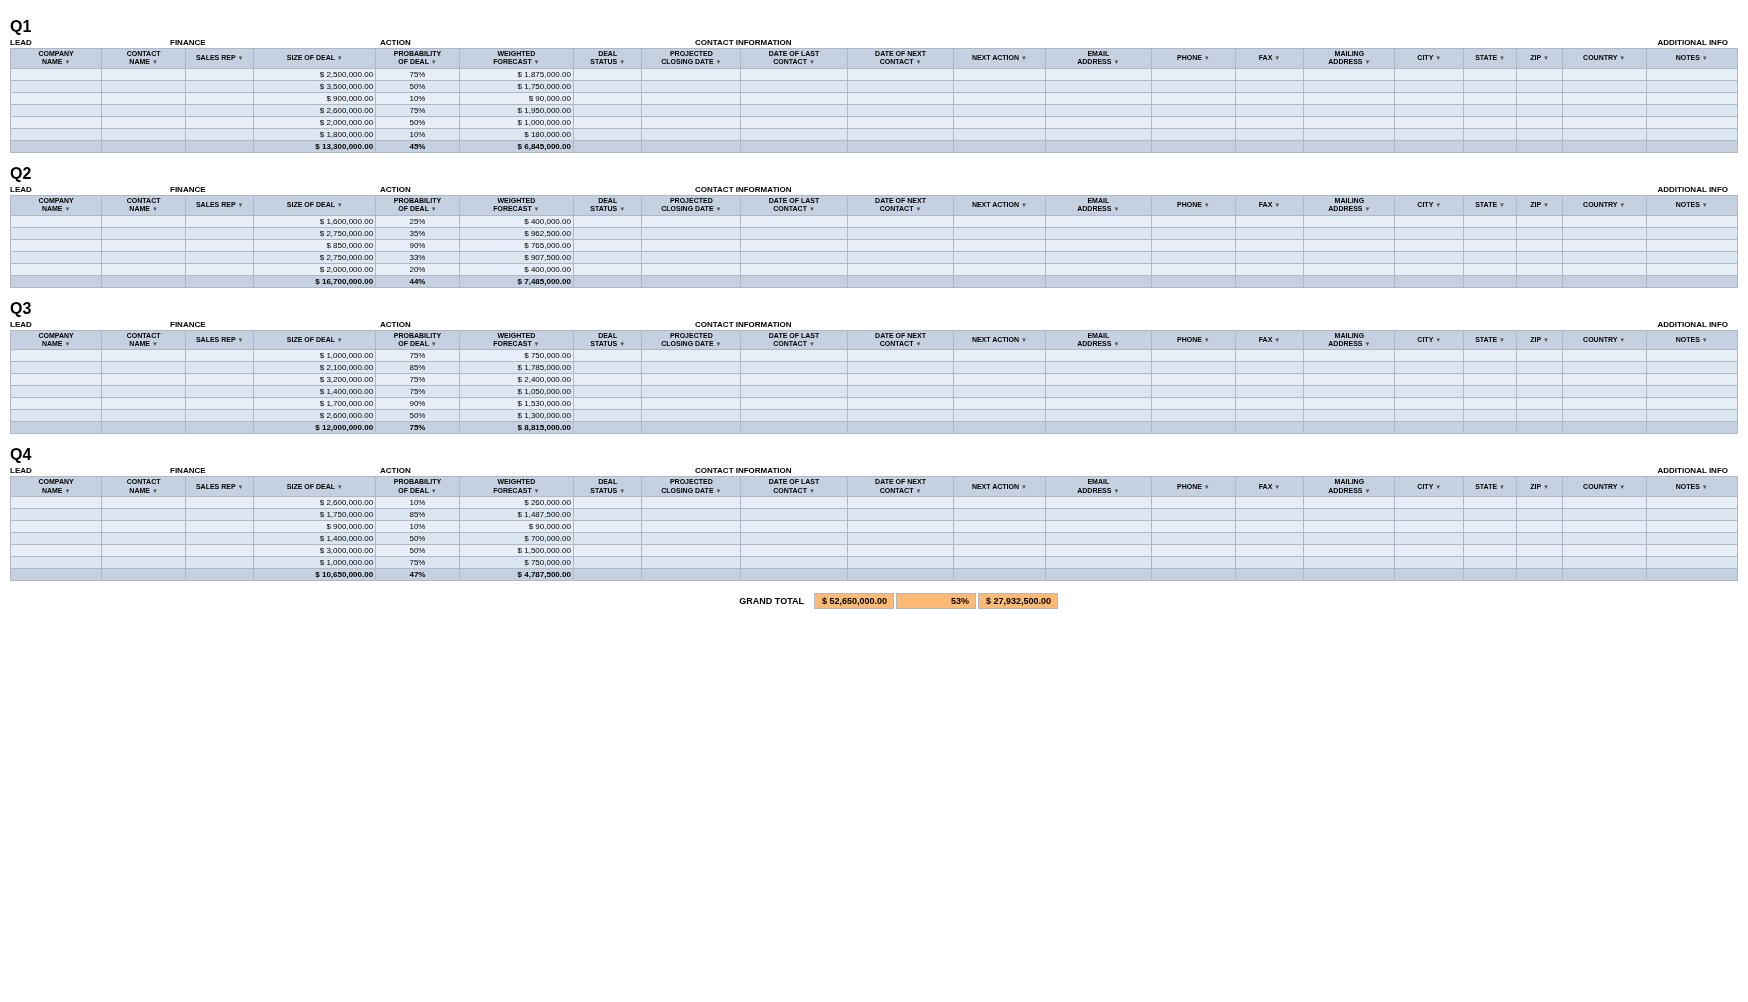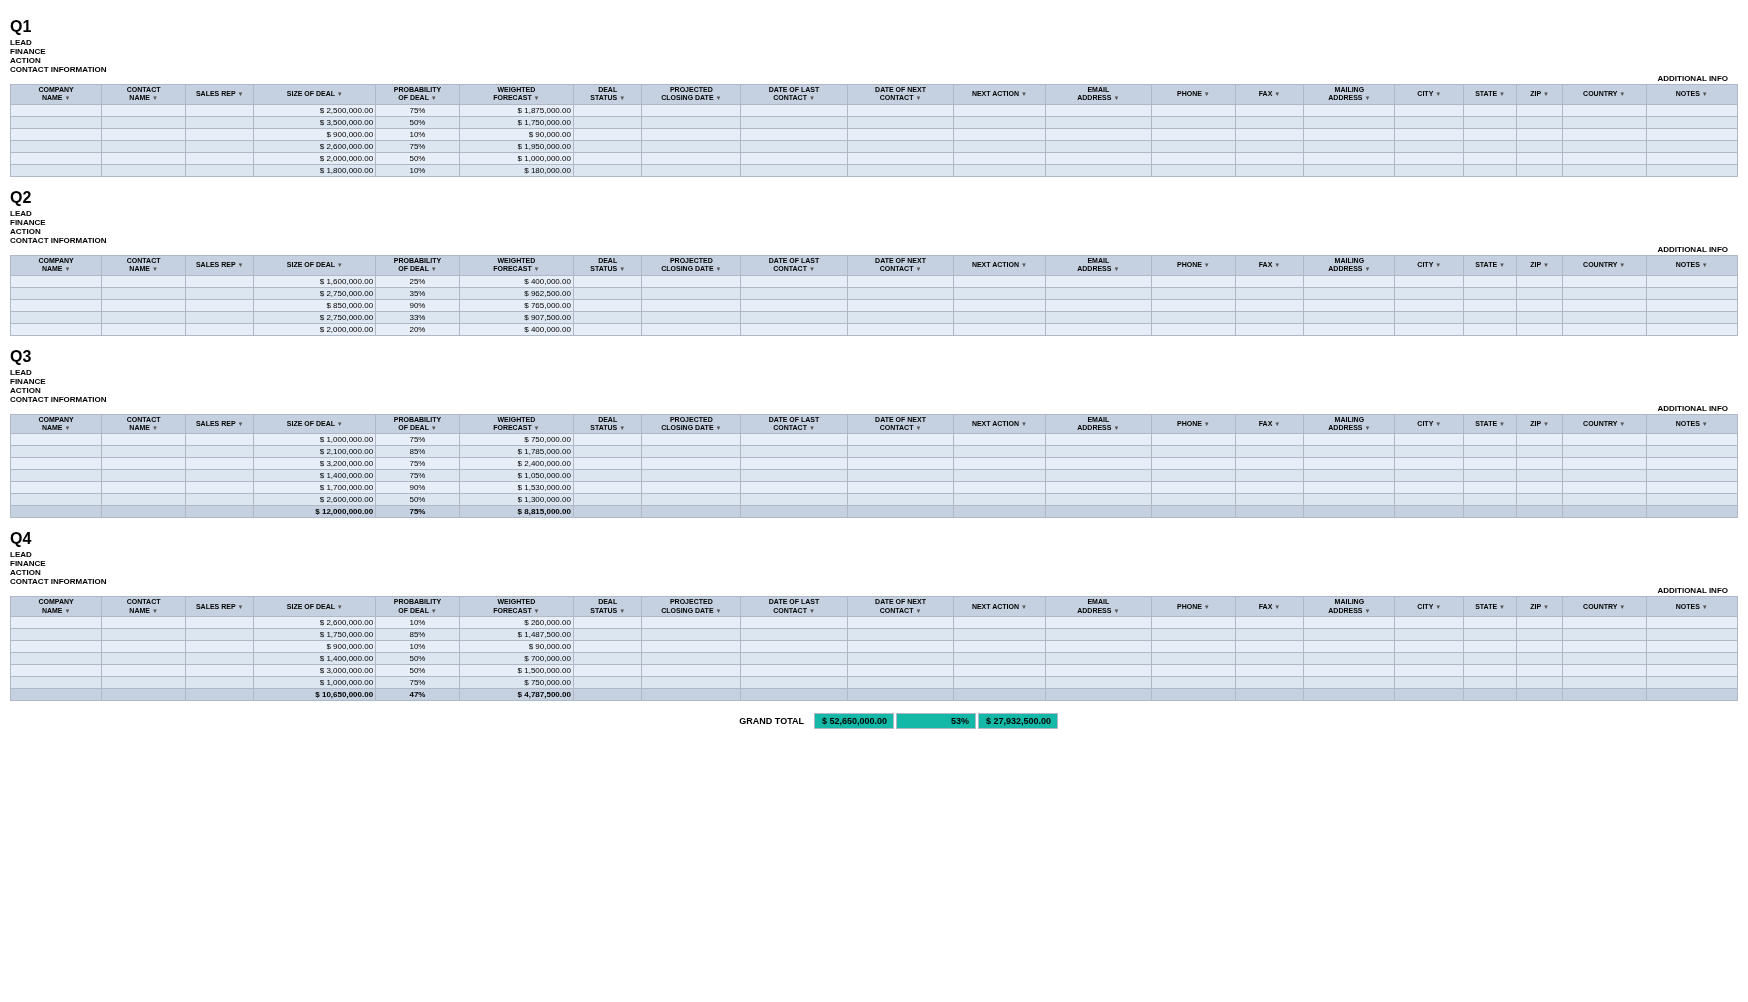--- a/index.html
+++ b/index.html
@@ -80,21 +80,21 @@
       width: 120px;
       text-align: right;
       padding-right: 6px;
     }
     .grand-total-values {
       display: flex;
       gap: 2px;
     }
     .grand-total-cell {
       border: 1px solid #b0b8c8;
-      background: #14b8a6;
+      background: #fdba74;
       padding: 2px 6px;
       font-size: 9px;
       font-weight: bold;
       min-width: 80px;
       text-align: right;
     }
 
     
     .col-company { width: 60px; }
     .col-contact { width: 55px; }
@@ -115,21 +115,20 @@
     .col-state { width: 35px; }
     .col-zip { width: 30px; }
     .col-country { width: 55px; }
     .col-notes { width: 60px; }
 
     .section-labels-row {
       display: flex;
       font-size: 8px;
       font-weight: bold;
       margin-bottom: 1px;
-      flex-direction: column;
     }
     .lead-label { width: 160px; }
     .finance-label { width: 210px; }
     .action-label { width: 315px; }
     .contact-label { width: 630px; }
     .addinfo-label { flex: 1; text-align: right; padding-right: 10px; }
   </style>
 </head>
 <body>
 
@@ -303,20 +302,42 @@
       <td class="col-phone"></td>
       <td class="col-fax"></td>
       <td class="col-mailing"></td>
       <td class="col-city"></td>
       <td class="col-state"></td>
       <td class="col-zip"></td>
       <td class="col-country"></td>
       <td class="col-notes"></td>
     </tr>
 
+          <tr class="total-row">
+            <td class="col-company"></td>
+            <td class="col-contact"></td>
+            <td class="col-salesrep"></td>
+            <td class="col-dealsize dollar-cell">$ 13,300,000.00</td>
+            <td class="col-prob pct-cell">45%</td>
+            <td class="col-weighted dollar-cell">$ 6,845,000.00</td>
+            <td class="col-dealstatus"></td>
+            <td class="col-closing"></td>
+            <td class="col-lastcontact"></td>
+            <td class="col-nextcontact"></td>
+            <td class="col-nextaction"></td>
+            <td class="col-email"></td>
+            <td class="col-phone"></td>
+            <td class="col-fax"></td>
+            <td class="col-mailing"></td>
+            <td class="col-city"></td>
+            <td class="col-state"></td>
+            <td class="col-zip"></td>
+            <td class="col-country"></td>
+            <td class="col-notes"></td>
+          </tr>
         </tbody>
       </table>
     </div>
 
     <div class="quarter-section">
       <div class="quarter-title">Q2</div>
       <div class="section-labels-row">
         <span class="lead-label">LEAD</span>
         <span class="finance-label">FINANCE</span>
         <span class="action-label">ACTION</span>
@@ -459,20 +480,42 @@
       <td class="col-phone"></td>
       <td class="col-fax"></td>
       <td class="col-mailing"></td>
       <td class="col-city"></td>
       <td class="col-state"></td>
       <td class="col-zip"></td>
       <td class="col-country"></td>
       <td class="col-notes"></td>
     </tr>
 
+          <tr class="total-row">
+            <td class="col-company"></td>
+            <td class="col-contact"></td>
+            <td class="col-salesrep"></td>
+            <td class="col-dealsize dollar-cell">$ 16,700,000.00</td>
+            <td class="col-prob pct-cell">44%</td>
+            <td class="col-weighted dollar-cell">$ 7,485,000.00</td>
+            <td class="col-dealstatus"></td>
+            <td class="col-closing"></td>
+            <td class="col-lastcontact"></td>
+            <td class="col-nextcontact"></td>
+            <td class="col-nextaction"></td>
+            <td class="col-email"></td>
+            <td class="col-phone"></td>
+            <td class="col-fax"></td>
+            <td class="col-mailing"></td>
+            <td class="col-city"></td>
+            <td class="col-state"></td>
+            <td class="col-zip"></td>
+            <td class="col-country"></td>
+            <td class="col-notes"></td>
+          </tr>
         </tbody>
       </table>
     </div>
 
     <div class="quarter-section">
       <div class="quarter-title">Q3</div>
       <div class="section-labels-row">
         <span class="lead-label">LEAD</span>
         <span class="finance-label">FINANCE</span>
         <span class="action-label">ACTION</span>

